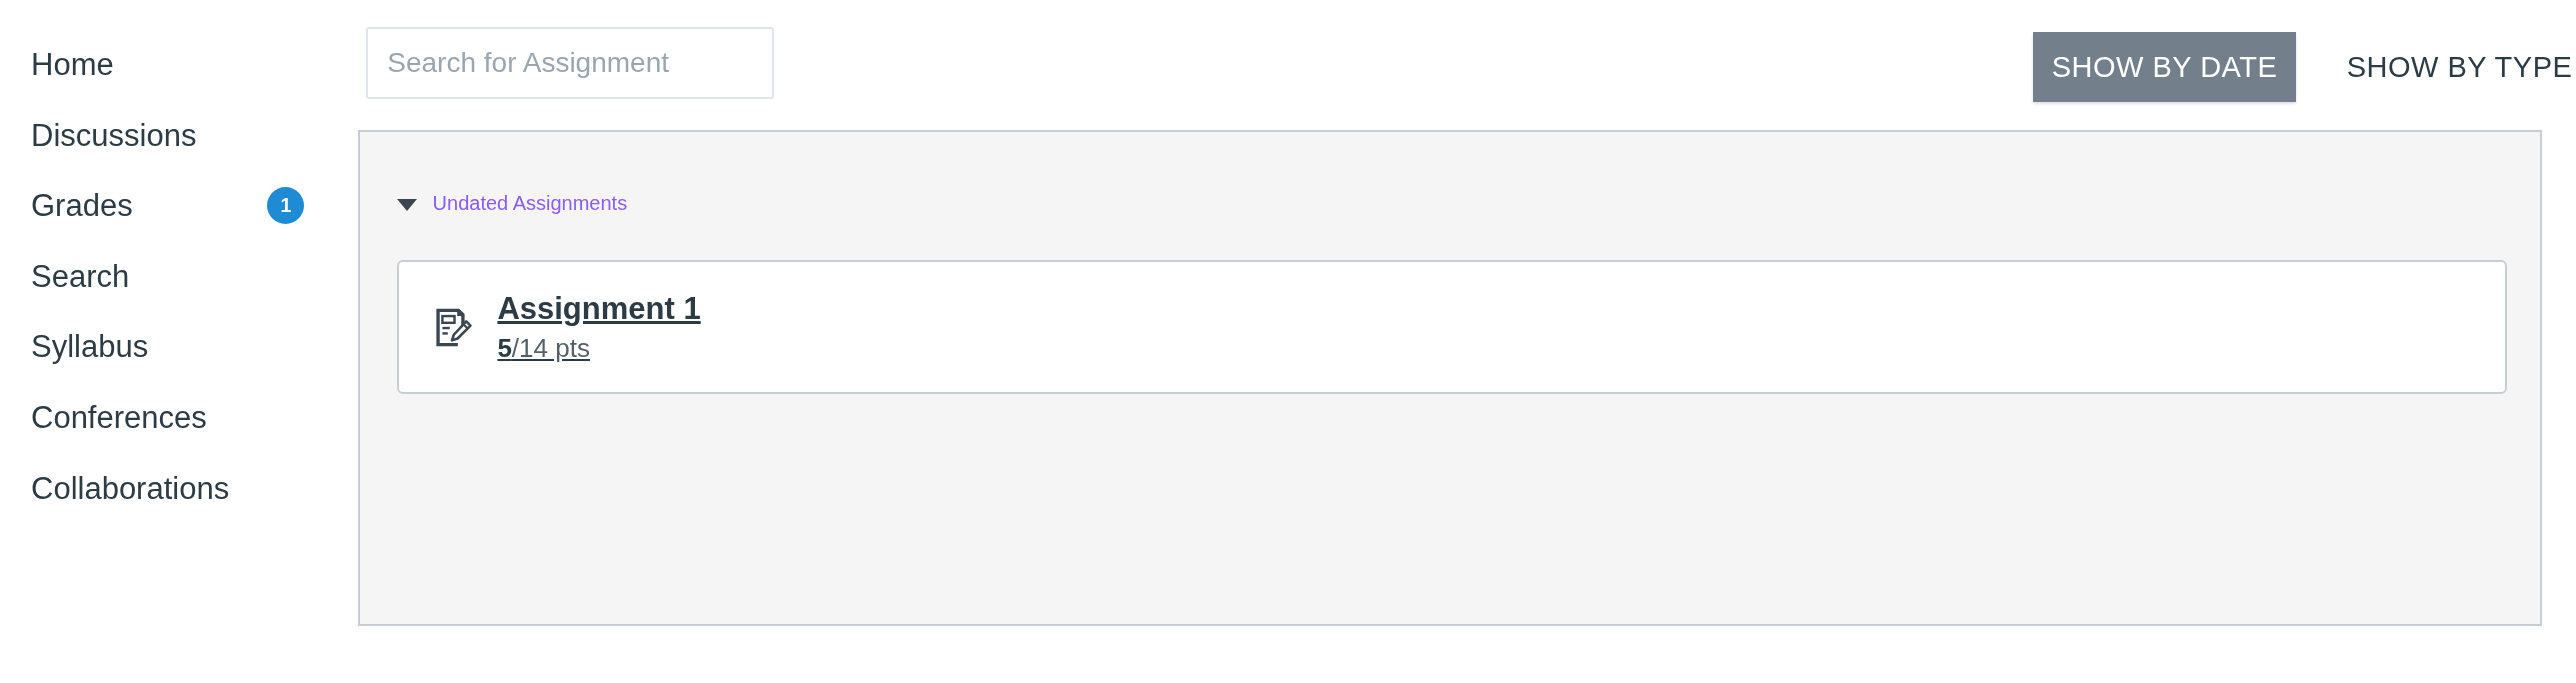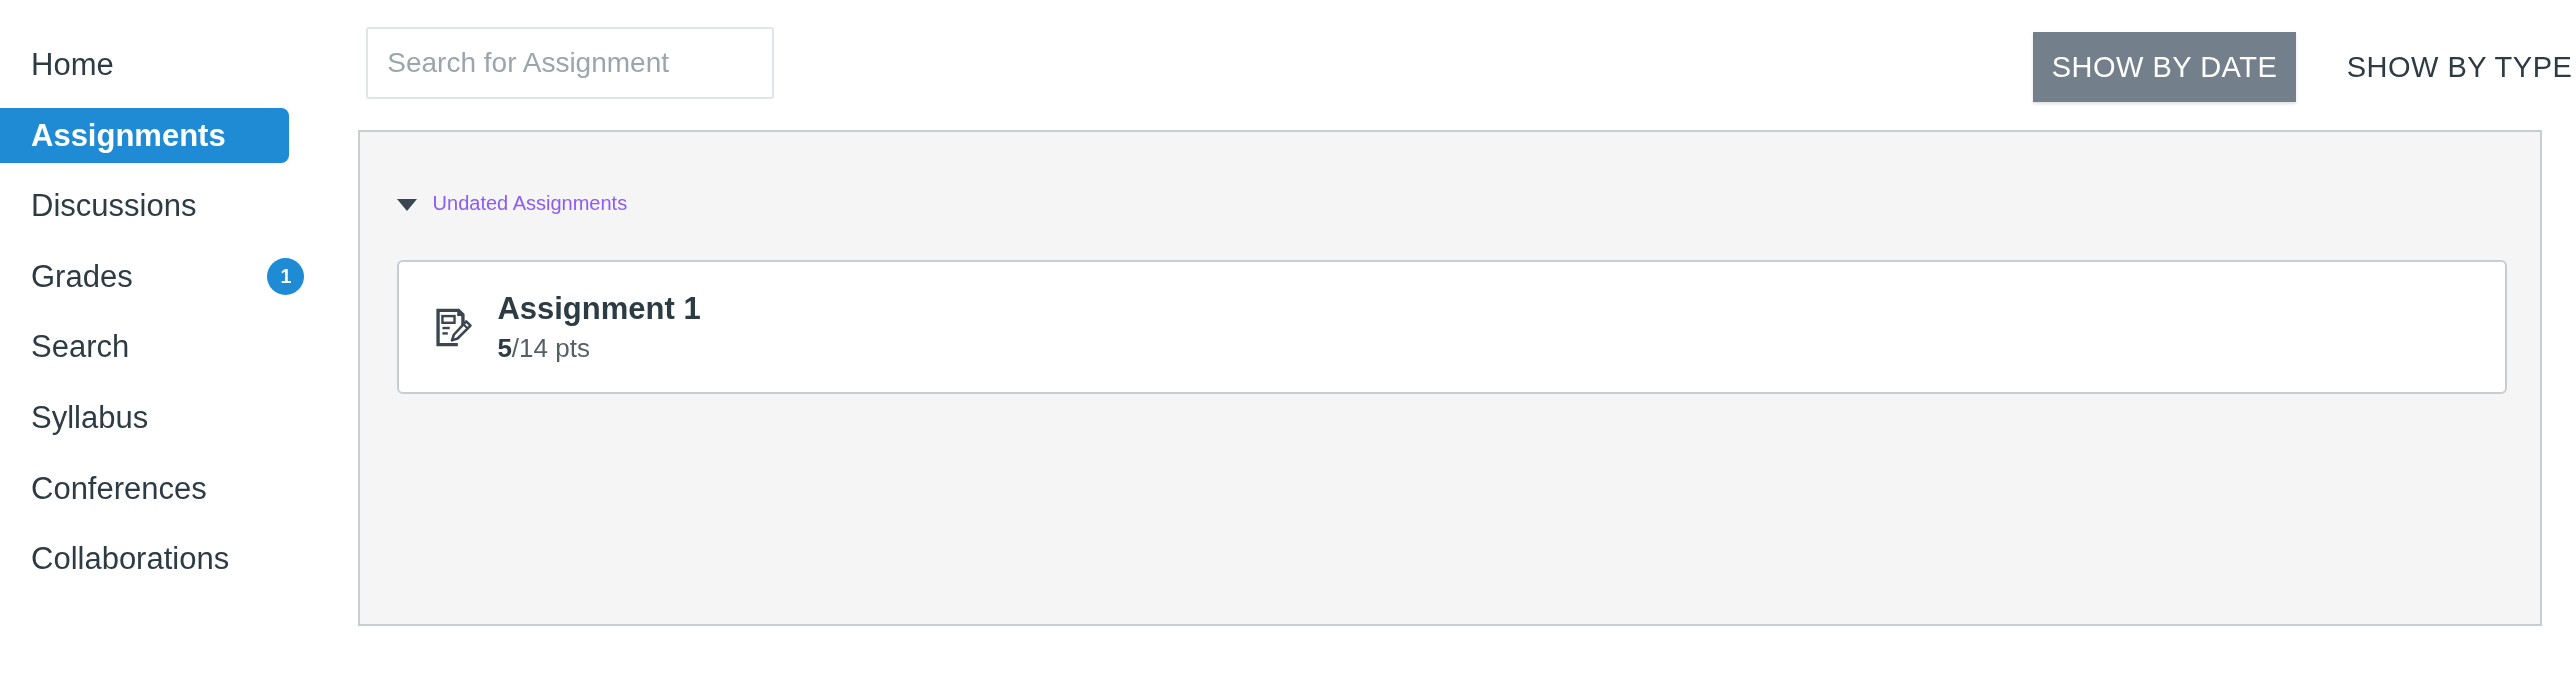--- a/index.html
+++ b/index.html
@@ -162,21 +162,21 @@
     align-items: center;
     cursor: pointer;
   }
   #assignment-icon {
     width: 43px;
     height: 43px;
     margin-left: 32px;
     margin-right: 23.4px;
     flex: 0 0 auto;
   }
-  .card-text { display: flex; flex-direction: column; justify-content: center; }
+  .card-text { display: flex; flex-direction: column; justify-content: center; text-decoration: underline; }
   #assignment-title {
     font-size: 31px;
     font-weight: bold;
     color: #2d3b45;
     line-height: 1.15;
     margin-bottom: 7.8px;
     white-space: nowrap;
   }
   #assignment-points {
     font-size: 26px;
@@ -185,23 +185,20 @@
     white-space: nowrap;
   }
   #assignment-points .score { font-weight: bold; color: #2d3b45; }
 </style>
 </head>
 <body>
 
 <nav id="course-nav">
   <div class="nav-item">
     <span class="nav-label">Home</span>
-  </div>
-  <div class="nav-item active">
-    <span class="nav-label">Assignments</span>
   </div>
   <div class="nav-item">
     <span class="nav-label">Discussions</span>
   </div>
   <div class="nav-item">
     <span class="nav-label">Grades</span>
     <span class="nav-badge">1</span>
   </div>
   <div class="nav-item">
     <span class="nav-label">Search</span>

